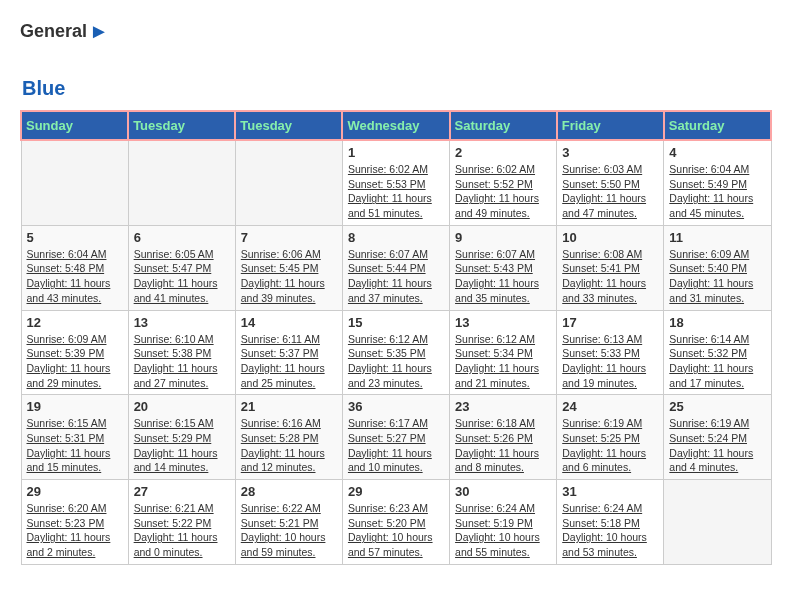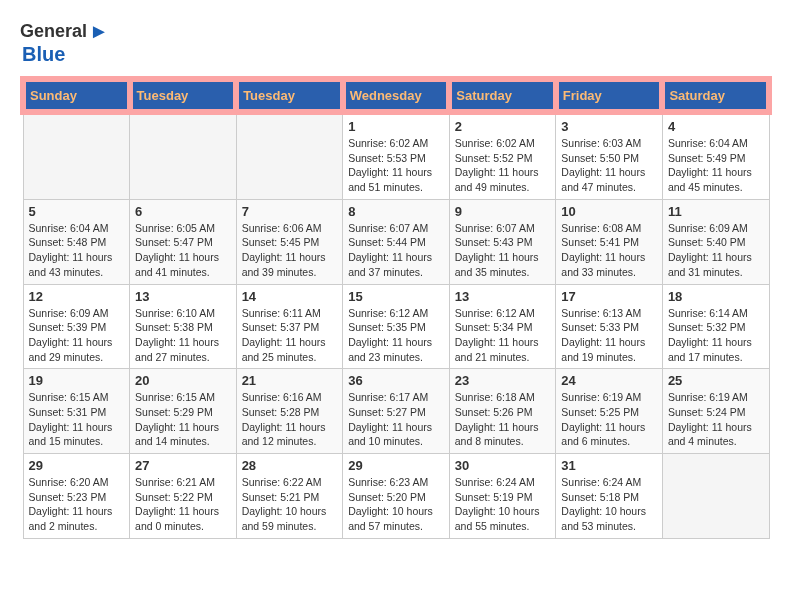--- a/index.html
+++ b/index.html
@@ -33,25 +33,25 @@
       font-size: 16px;
       color: #555;
     }
     .calendar-table {
       width: 100%;
       border-collapse: collapse;
       border: 1px solid #ccc;
     }
     .calendar-table th {
       background-color: #2a5fad;
-      color: #fdba74;
+      color: #86efac;
       padding: 6px 4px;
       font-size: 13px;
       text-align: left;
-      border: 6px solid #fca5a5;
+      border: 2px solid #fca5a5;
     }
     .calendar-table td {
       vertical-align: top;
       padding: 4px 5px;
       border: 1px solid #ccc;
       font-size: 11px;
       color: #333;
       width: calc(100% / 7);
       min-height: 80px;
       background: #fff;
@@ -61,31 +61,32 @@
     }
     .day-number {
       font-size: 13px;
       font-weight: bold;
       margin-bottom: 2px;
       display: block;
     }
     .cell-content {
       font-size: 10.5px;
       line-height: 1.4;
+      text-decoration: underline;
     }
     .empty-cell {
       background: #f5f5f5 !important;
     }
   </style>
 </head>
 <body>
 
 <div class="header-area">
   <div class="logo">
-    <div style="display:flex;flex-direction:column;align-items:flex-end;">
+    <div style="display:flex;flex-direction:column;align-items:flex-end;gap:34px;">
       <div style="display:flex;align-items:center;gap:2px;">
         <span style="font-size:18px;font-weight:bold;color:#333;">General</span>
         <span style="color:#1a5fb4;font-size:20px;">►</span>
       </div>
       <span style="font-size:20px;font-weight:bold;color:#1a5fb4;align-self:flex-start;margin-left:2px;">Blue</span>
     </div>
   </div>
   <div class="title-area">
     <div class="calendar-title"></div>
     <div class="calendar-subtitle"></div>

